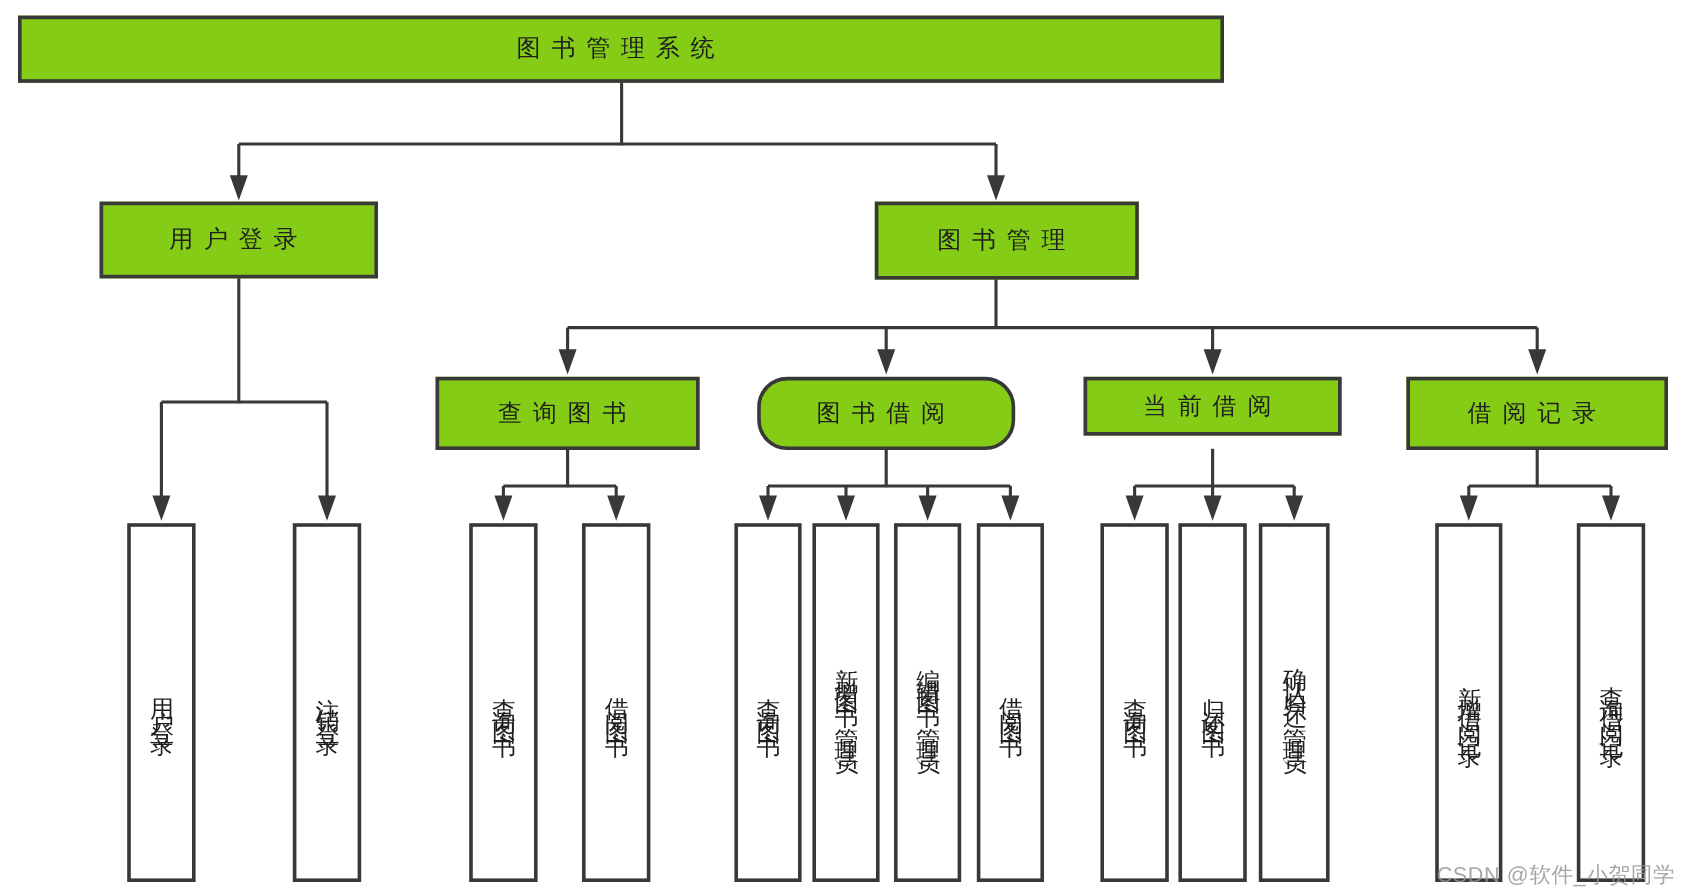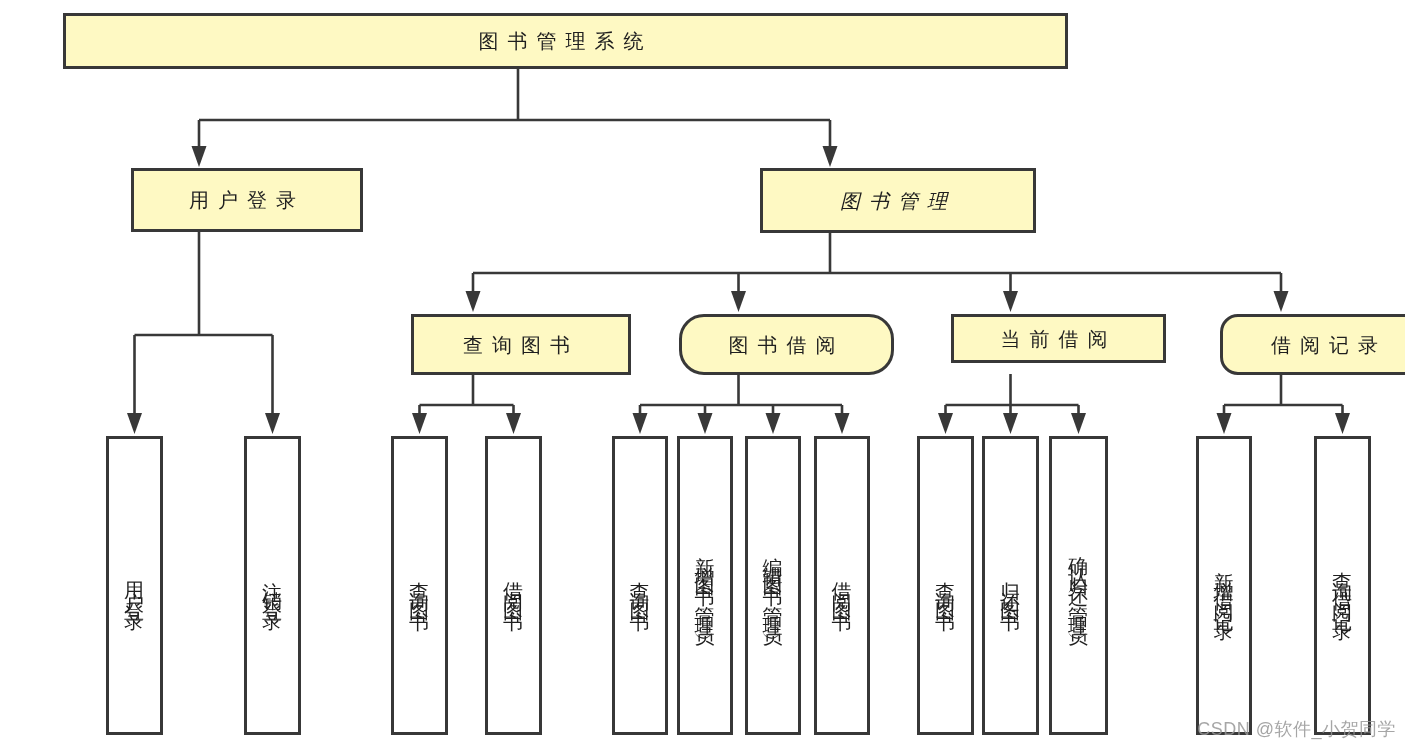--- a/index.html
+++ b/index.html
@@ -11,25 +11,24 @@
     font-family: "Liberation Sans", sans-serif;
     overflow: hidden;
   }
   svg.wires { position: absolute; left: 0; top: 0; display: block; }
 
   
   .hbox {
     position: absolute;
     box-sizing: border-box;
     border: 3px solid #383838;
-    background: #fef9c3;
+    background: #84cc16;
     display: flex;
     align-items: center;
     justify-content: center;
-    margin-left: 48px;
   }
   .hlbl {
     font-size: 20px;
     color: #1f1f1f;
     letter-spacing: 9px;
     white-space: nowrap;
     line-height: 1;
   }
 
   
@@ -138,34 +137,34 @@
     </g>
   </svg>
 
   <div class="hbox" style="left:15px; top:13px; width:1005px; height:56px;">
     <span class="hlbl">图书管理系统</span>
   </div>
 
   <div class="hbox" style="left:83px; top:168px; width:232px; height:64px;">
     <span class="hlbl">用户登录</span>
   </div>
-  <div class="hbox" style="left:712px; top:168px; width:276px; height:65px;font-style:italic;">
+  <div class="hbox" style="left:729px; top:168px; width:220px; height:65px;">
     <span class="hlbl">图书管理</span>
   </div>
 
   <div class="hbox" style="left:363px; top:314px; width:220px; height:61px;">
     <span class="hlbl">查询图书</span>
   </div>
   <div class="hbox" style="left:631px; top:314px; width:215px; height:61px;border-radius:25px;">
     <span class="hlbl">图书借阅</span>
   </div>
   <div class="hbox" style="left:903px; top:314px; width:215px; height:49px;">
     <span class="hlbl">当前借阅</span>
   </div>
-  <div class="hbox" style="left:1172px; top:314px; width:218px; height:61px;border-radius:18px;">
+  <div class="hbox" style="left:1172px; top:314px; width:218px; height:61px;">
     <span class="hlbl">借阅记录</span>
   </div>
 
   <div class="vbox" style="left:106px; width:57px;">
     <span class="vlbl">用户登录</span>
   </div>
   <div class="vbox" style="left:244px; width:57px;">
     <span class="vlbl">注销登录</span>
   </div>
 

